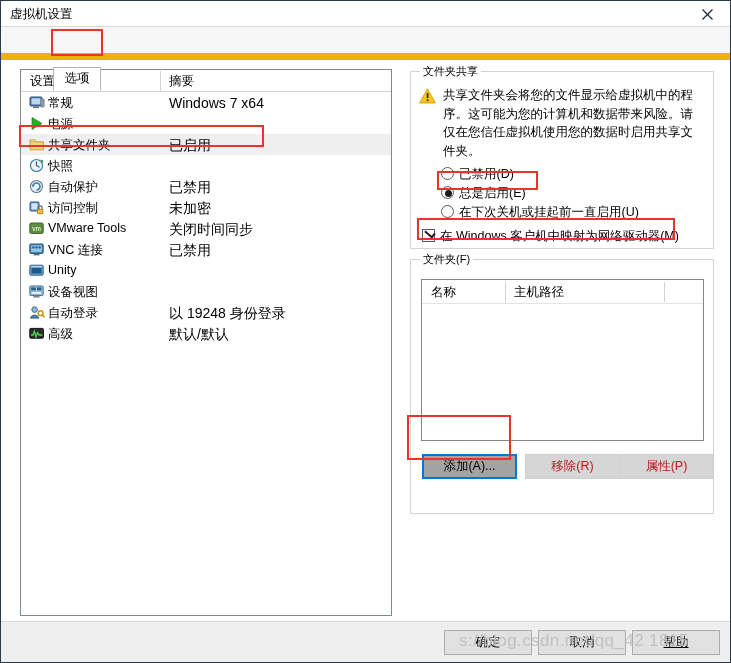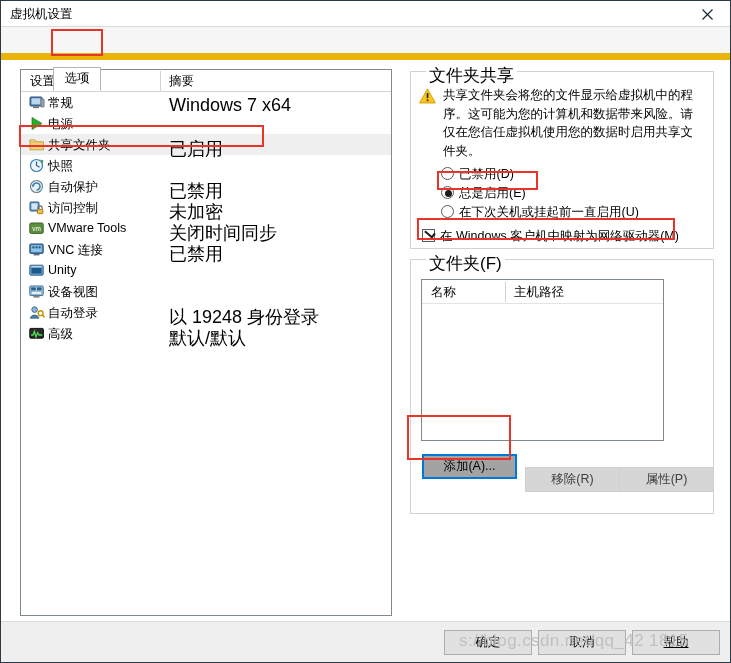--- a/index.html
+++ b/index.html
@@ -136,42 +136,41 @@
   }
   .row .label {
     position: absolute;
     left: 27px; top: 3px;
     font-size: 12.5px;
     white-space: nowrap;
   }
   .row .summary {
     position: absolute;
     left: 148px; top: 3px;
-    font-size: 18px;
+    font-size: 14px;
     white-space: nowrap;
   }
 
   
   .right-panel {
     position: absolute;
     left: 405px; top: 0px;
     width: 310px; height: 568px;
   }
   .groupbox {
     position: absolute;
     border: 1px solid #d2d2d2;
   }
   .groupbox > .gb-title {
     position: absolute;
     left: 9px; top: -8px;
     background: #ffffff;
     padding: 0 3px;
-    font-size: 17px;
-    white-space: nowrap;
-    margin-left: 6px;
+    font-size: 11px;
+    white-space: nowrap;
   }
 
   #gb-sharing { left: 4px; top: 11px; width: 304px; height: 178px; }
   #gb-folders { left: 4px; top: 199px; width: 304px; height: 255px; }
 
   .warn-row { position: absolute; left: 8px; top: 14px; width: 288px; }
   .warn-icon { position: absolute; left: 0; top: 2px; width: 17px; height: 16px; }
   .warn-text {
     position: absolute;
     left: 24px; top: 0;
@@ -238,21 +237,21 @@
     position: absolute;
     left: 18px; top: 1px;
     font-size: 12.5px;
     white-space: nowrap;
   }
 
   
   .folders-table {
     position: absolute;
     left: 10px; top: 19px;
-    width: 243px; height: 162px;
+    width: 283px; height: 162px;
     border: 1px solid #808890;
     background: #ffffff;
     overflow: hidden;
     padding-left: 36px;
   }
   .ft-header { position: absolute; left: 0; top: 0; width: 281px; height: 23px; }
   .ft-header .fcell {
     position: absolute; top: 4px;
     font-size: 12.5px; white-space: nowrap;
   }
@@ -274,21 +273,21 @@
     text-align: center;
     cursor: default;
     color: #000;
     white-space: nowrap;
   }
   .fbtn.focused {
     background: #a3a3a3;
     border: 2px solid #0078d7;
     line-height: 21px;
   }
-  .fbtn.disabled { color: #404040; background: #d6d6d6; border-color: #cfcfcf; margin-top: 13px; }
+  .fbtn.disabled { color: #b91c1c; background: #d6d6d6; border-color: #cfcfcf; }
   #btn-add      { left: 11px; width: 95px; }
   #btn-remove   { left: 114px; width: 95px; }
   #btn-property { left: 208px; width: 95px; }
 
   
   .footer {
     position: absolute;
     left: 0; bottom: 0;
     width: 729px; height: 41px;
     background: #efefef;

